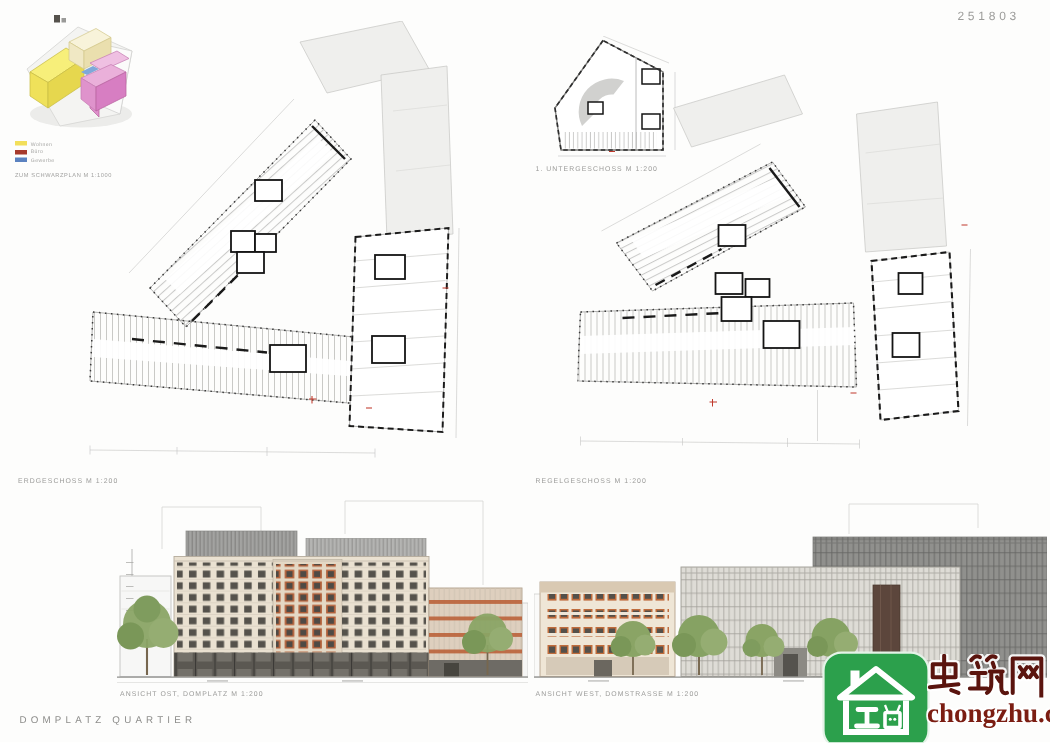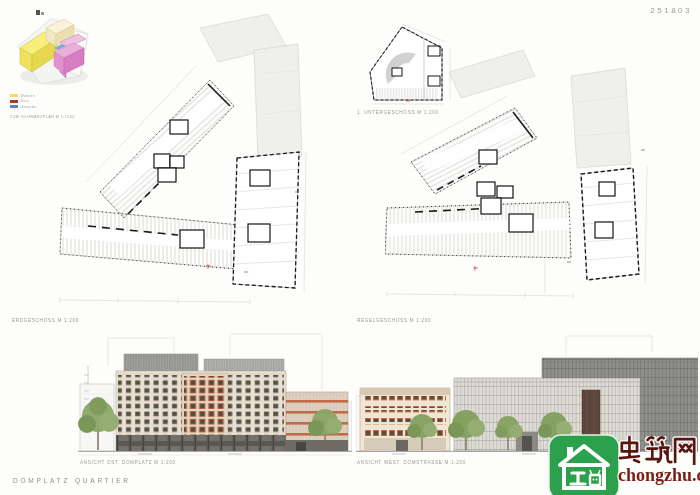--- a/index.html
+++ b/index.html
@@ -1,19 +1,19 @@
 <!DOCTYPE html>
 <html><head>
 <meta charset="utf-8">
 <style>
   html,body{margin:0;padding:0;background:#ffffff;}
   .board{position:relative;width:700px;height:495px;background:#fdfdfc;overflow:hidden;
          font-family:"Liberation Sans",sans-serif;color:#444;}
   .abs{position:absolute;}
-  .entry-number{top:6px;right:8px;font-size:8px;letter-spacing:2.5px;color:#9c9c9a;}
+  .entry-number{top:6px;right:20px;font-size:8px;letter-spacing:2.5px;color:#9c9c9a;}
   .footer-title{left:13px;top:477px;font-size:6.5px;letter-spacing:2.8px;color:#8d8d8b;}
   .caption{font-size:4.6px;letter-spacing:.7px;color:#9b9b99;white-space:nowrap;}
   .cap-ground{left:12px;top:318px;}
   .cap-basement{left:357px;top:110px;}
   .cap-upper{left:357px;top:318px;}
   .cap-east{left:80px;top:460px;}
   .cap-west{left:357px;top:460px;}
   .diagram-caption{left:10px;top:115px;font-size:3.8px;letter-spacing:.4px;color:#a2a2a0;}
   .legend{left:10px;top:94px;display:flex;flex-direction:column;gap:1.6px;}
   .legend-row{display:flex;align-items:center;gap:2.5px;height:3.8px;}

